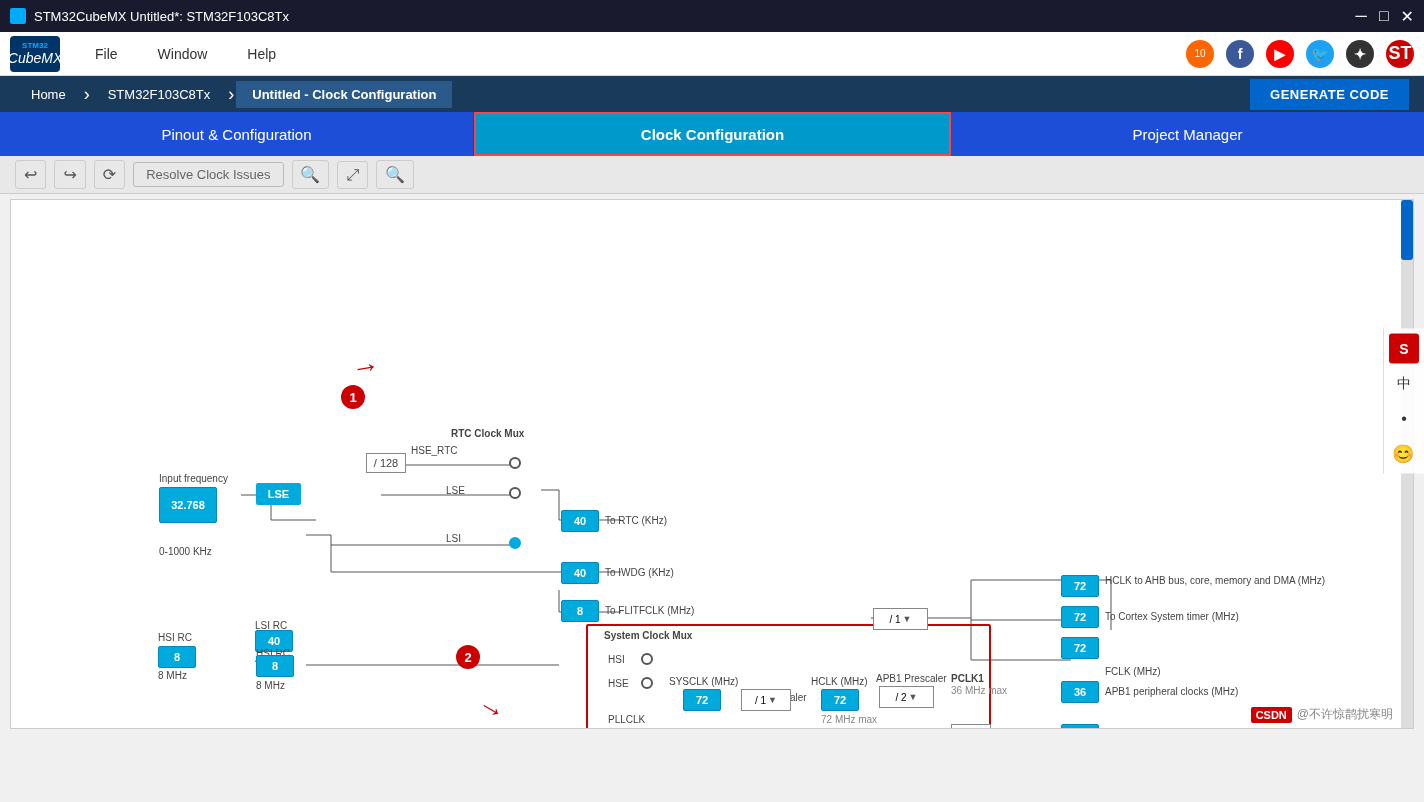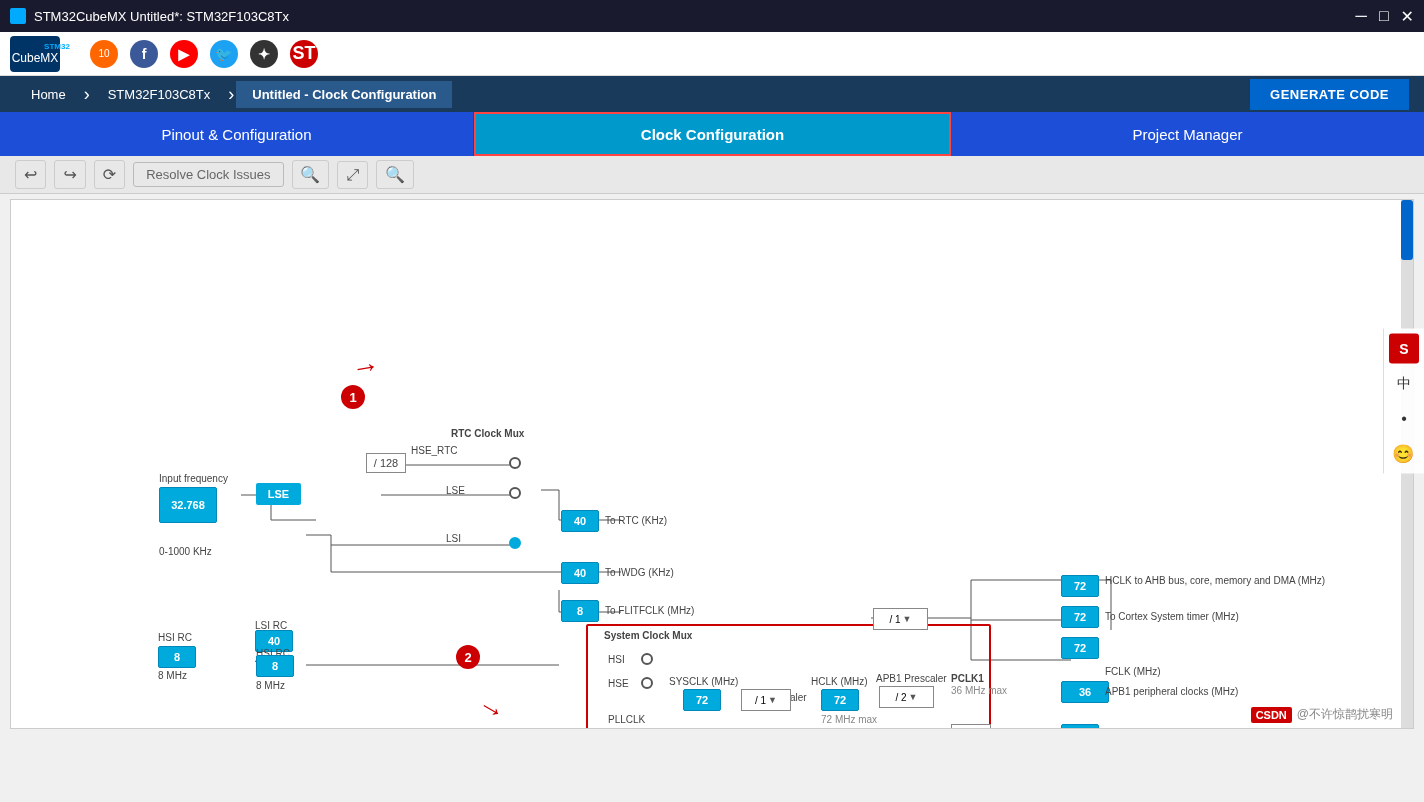--- a/index.html
+++ b/index.html
@@ -24,22 +24,22 @@
     .menu-bar {
       background: white;
       height: 44px;
       display: flex;
       align-items: center;
       padding: 0 10px;
       border-bottom: 1px solid #ddd;
     }
     .logo-area { display: flex; align-items: center; margin-right: 30px; }
     .logo-box { width: 50px; height: 36px; background: #003366; border-radius: 4px; display: flex; flex-direction: column; align-items: center; justify-content: center; }
-    .logo-stm { color: #00aaff; font-size: 8px; font-weight: bold; padding-left: 44px; }
-    .logo-cube { color: white; font-size: 12px; }
+    .logo-stm { color: #00aaff; font-size: 8px; font-weight: bold; }
+    .logo-cube { color: white; font-size: 14px; font-style: italic; }
     .menu-items { display: flex; gap: 30px; flex: 1; }
     .menu-item { font-size: 14px; color: #333; cursor: pointer; padding: 5px; }
     .menu-right { display: flex; align-items: center; gap: 12px; }
     .social-icon { width: 28px; height: 28px; border-radius: 50%; display: flex; align-items: center; justify-content: center; font-size: 14px; font-weight: bold; }
     .icon-circle { background: #ff6600; color: white; font-size: 10px; border-radius: 50%; width: 28px; height: 28px; display: flex; align-items: center; justify-content: center; }
 
     
     .breadcrumb {
       background: #1a3a5c;
       height: 36px;
@@ -303,20 +303,25 @@
   </div>
 </div>
 
 <div class="menu-bar">
   <div class="logo-area">
     <div class="logo-box">
       <span class="logo-stm">STM32</span>
       <span class="logo-cube">CubeMX</span>
     </div>
   </div>
+  <div class="menu-items">
+    <span class="menu-item">File</span>
+    <span class="menu-item">Window</span>
+    <span class="menu-item">Help</span>
+  </div>
   <div class="menu-right">
     <div class="icon-circle">10</div>
     <div class="social-icon" style="background:#3b5998;color:white;font-weight:bold;">f</div>
     <div class="social-icon" style="background:#ff0000;color:white;font-weight:bold;">▶</div>
     <div class="social-icon" style="background:#1da1f2;color:white;font-weight:bold;">🐦</div>
     <div class="social-icon" style="background:#333;color:white;">✦</div>
     <div class="social-icon" style="background:#cc0000;color:white;font-weight:bold;font-size:18px;">ST</div>
   </div>
 </div>
 
@@ -502,21 +507,21 @@
 
   <div class="label-text" style="left:865px;top:473px;">APB1 Prescaler</div>
   <div class="select-box" style="left:868px;top:486px;width:55px;height:22px;">
     <span>/ 2</span>
     <span class="dropdown-arrow">▼</span>
   </div>
 
   <div class="label-text" style="left:940px;top:473px;font-weight:bold;">PCLK1</div>
   <div class="label-text" style="left:940px;top:485px;color:#888;">36 MHz max</div>
 
-  <div class="clk-value" style="left:1050px;top:481px;width:48px;height:22px;">
+  <div class="clk-value" style="left:1050px;top:481px;width:38px;height:22px;">
     <span>36</span>
   </div>
   <div class="label-text" style="left:1094px;top:486px;">APB1 peripheral clocks (MHz)</div>
 
   <div class="select-box" style="left:940px;top:524px;width:40px;height:22px;">
     
   </div>
   <div class="clk-value" style="left:1050px;top:524px;width:38px;height:22px;">
     
   </div>

